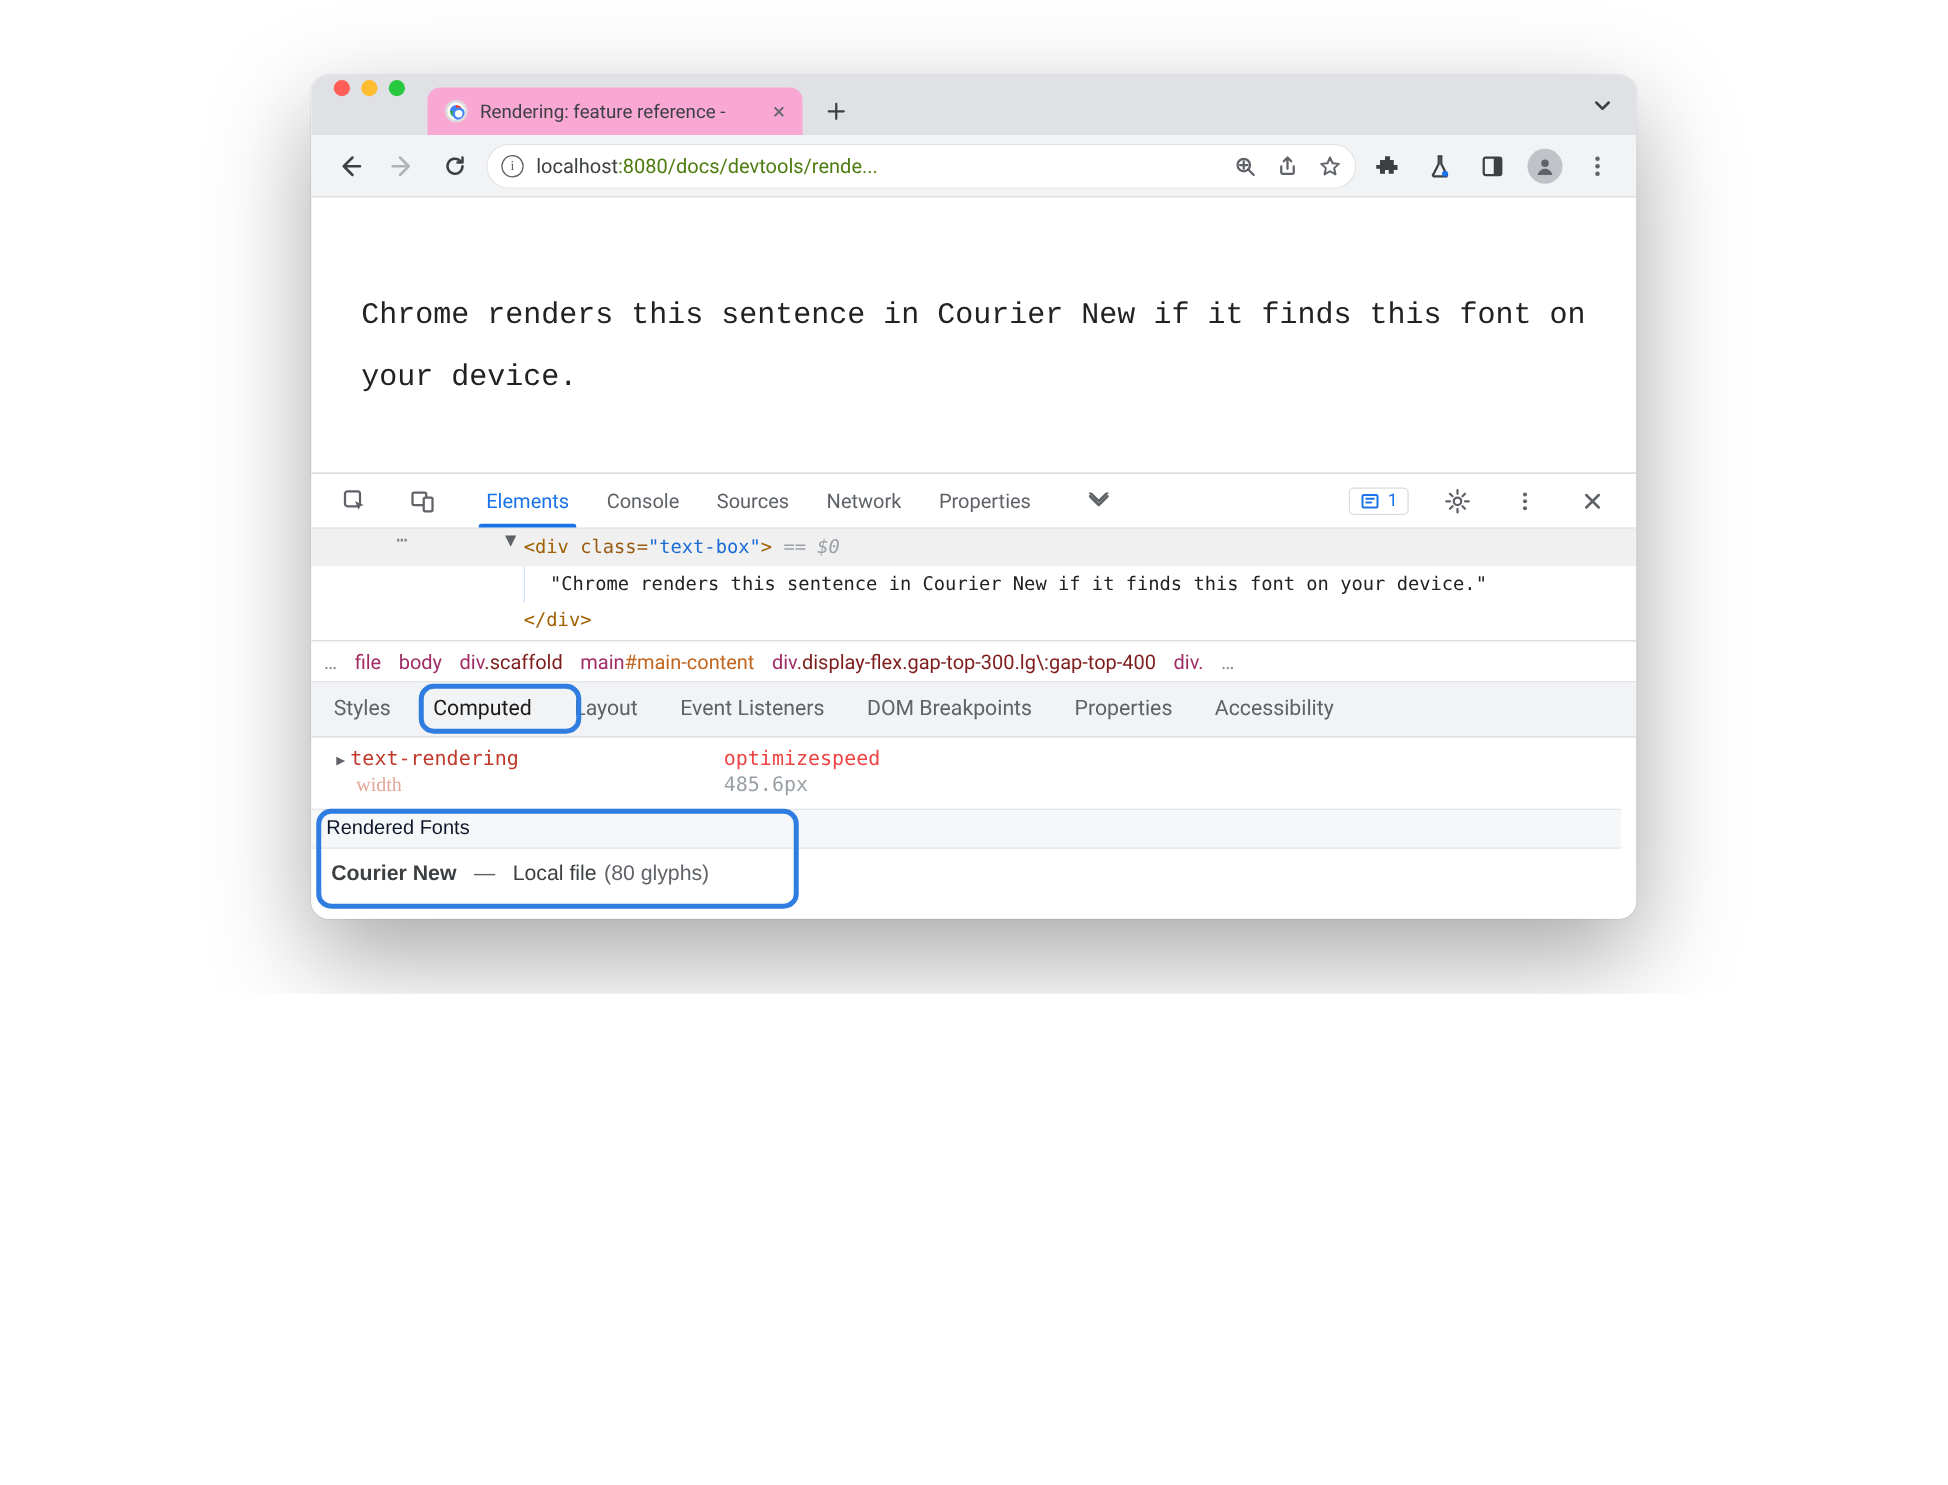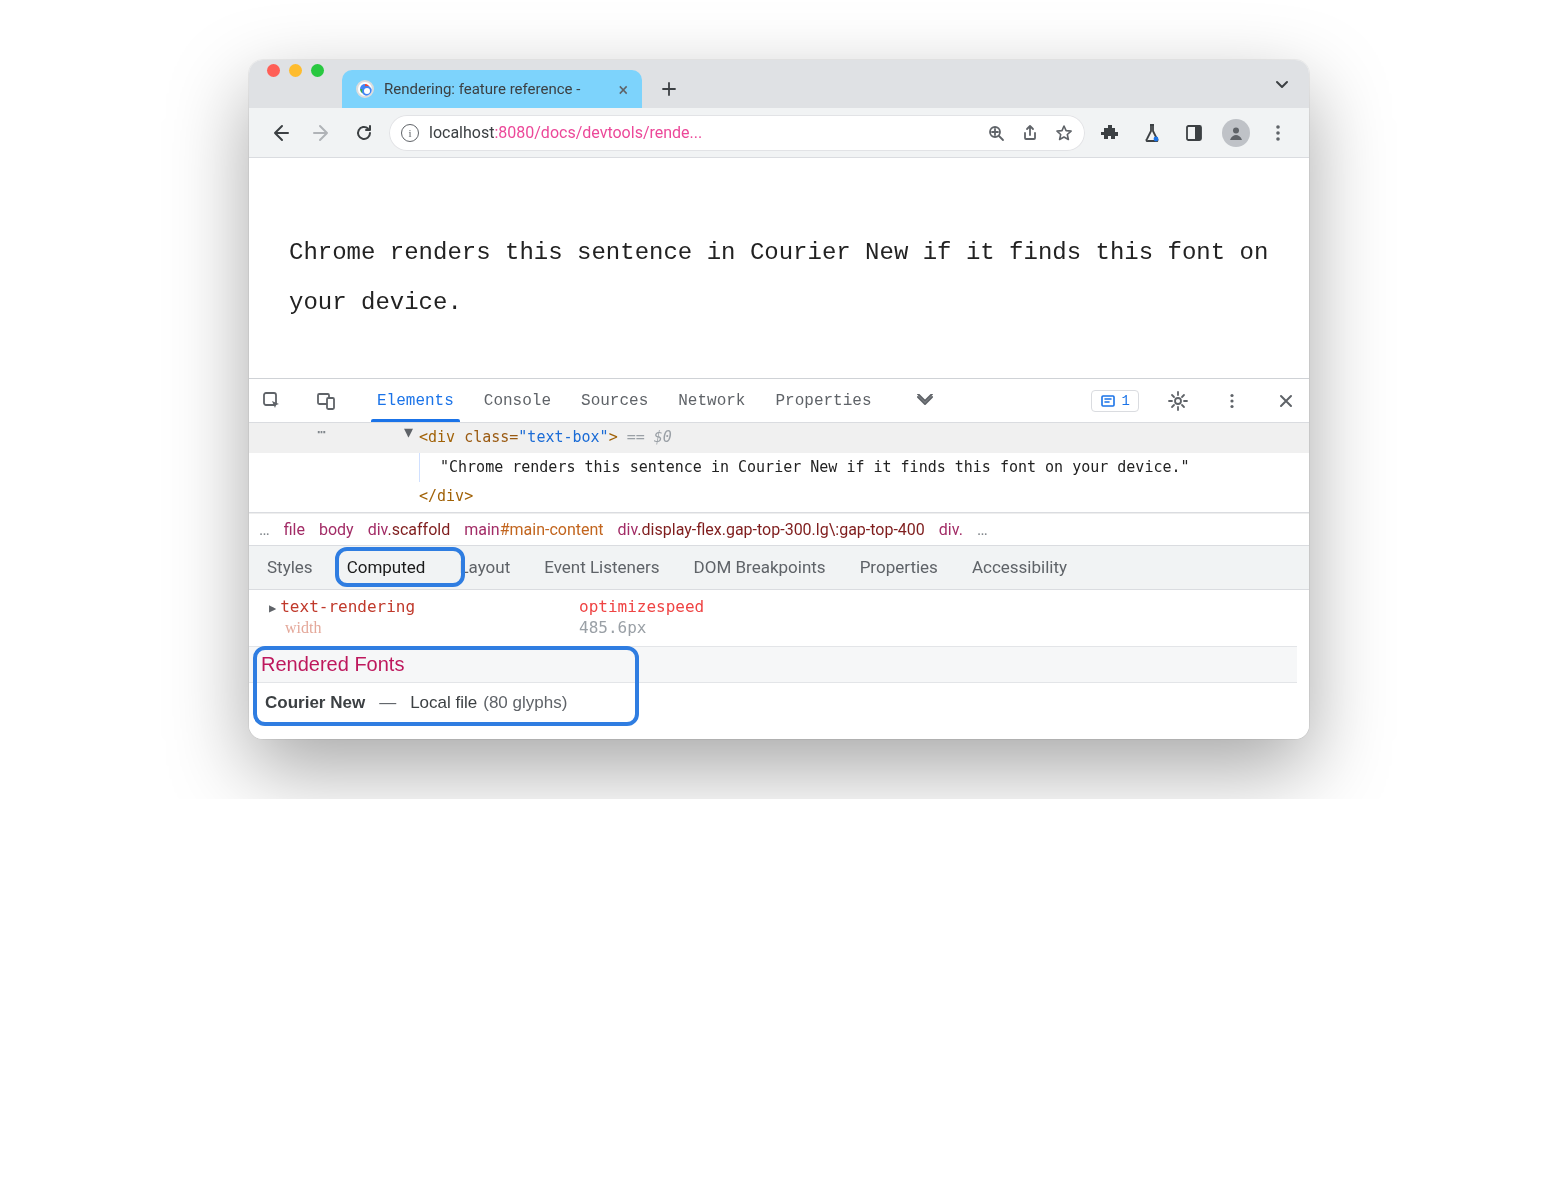--- a/index.html
+++ b/index.html
@@ -28,21 +28,21 @@
     padding: 0 10px;
     position: relative;
   }
   .traffic { display: flex; gap: 9px; align-items: center; height: 100%; padding-left: 8px; margin-right: 18px; margin-bottom: 14px;}
   .dot { width: 13px; height: 13px; border-radius: 50%; }
   .dot.red { background: #ff5f57; }
   .dot.yellow { background: #febc2e; }
   .dot.green { background: #28c840; }
   .tab {
     display: flex; align-items: center; gap: 10px;
-    background: #7dd3fc;
+    background: #f9a8d4;
     height: 38px; padding: 0 14px;
     border-radius: 10px 10px 0 0;
     font-size: 15px; color: #3c4043;
     min-width: 300px;
     position: relative;
     text-align: center;
   }
   .tab .favicon { width: 18px; height: 18px; border-radius: 50%; background: #fff; border: 2px solid #ddd; position: relative; overflow: hidden;}
   .tab .favicon::before { content:""; position:absolute; inset:2px; border-radius:50%; background: conic-gradient(#ea4335 0 90deg,#fbbc05 90deg 180deg,#34a853 180deg 270deg,#4285f4 270deg 360deg);}
   .tab .favicon::after { content:""; position:absolute; top:4px; left:4px; width:6px; height:6px; background:#fff; border-radius:50%; border:2px solid #4285f4;}
@@ -62,39 +62,38 @@
   .tbtn { width: 34px; height: 34px; display:flex; align-items:center; justify-content:center; color:#3c4043; border-radius:50%;}
   .tbtn.disabled { color: #b0b3b7;}
   .omnibox {
     flex: 1; height: 36px; background: #fff; border-radius: 18px;
     display: flex; align-items: center; padding: 0 12px; gap: 10px;
     color: #3c4043; font-size: 16px;
     box-shadow: inset 0 0 0 1px #e2e3e6;
   }
   .omnibox .info { width:18px; height:18px; border:1.5px solid #5f6368; border-radius:50%; display:flex; align-items:center; justify-content:center; font-size:11px; font-family: serif; color:#5f6368;}
   .omnibox .urltext { flex:1; white-space:nowrap; overflow:hidden; text-overflow:ellipsis;}
-  .omnibox .muted { color:#ec4899;}
+  .omnibox .muted { color:#4d7c0f;}
   .omnibox .right { display:flex; align-items:center; gap: 16px; color:#5f6368;}
   .avatar { width:28px; height:28px; border-radius:50%; background:#bfc2c7; display:flex; align-items:center; justify-content:center;}
   
   .page {
     padding: 70px 40px 40px 40px;
     min-height: 220px;
   }
   .page p {
     font-family: "Courier New", Courier, monospace;
     font-size: 24px; line-height: 2.1;
     color: #222;
   }
   
   .devtools { border-top: 1px solid #cfd2d6; font-size: 15px; color:#3c4043; background:#fff;}
   .dt-top {
-    display:flex; align-items:center; height: 44px; padding: 0 8px; gap: 24px;
+    display:flex; align-items:center; height: 44px; padding: 0 20px; gap: 24px;
     border-bottom: 1px solid #dadce0;
-    font-family: Liberation Mono, monospace;
   }
   .dt-ibtn { width:30px; height:30px; display:flex; align-items:center; justify-content:center; color:#5f6368;}
   .dt-tabs { display:flex; align-items:center; gap: 26px; margin-left: 10px;}
   .dt-tab { color:#5f6368; padding: 10px 2px; font-size:16px; position:relative;}
   .dt-tab.active { color:#1a73e8; }
   .dt-tab.active::after { content:""; position:absolute; left:-4px; right:-4px; bottom:-2px; height:3px; background:#1a73e8; border-radius:2px 2px 0 0;}
   .dt-top .spacer { flex:1;}
   .issues { display:flex; align-items:center; gap:6px; border:1px solid #dadce0; border-radius:4px; padding:2px 8px; color:#1a73e8; font-size:14px;}
   
   .elements { font-family: Menlo, Consolas, monospace; font-size: 15px; border-bottom:1px solid #dadce0;}
@@ -133,21 +132,21 @@
   .computed { padding: 6px 12px 0 0; font-family: Menlo, Consolas, monospace; font-size: 16px;}
   .cp-row { display:flex; padding: 1px 10px 1px 10px;}
   .cp-name { width: 320px; padding-left: 10px;}
   .cp-name .tri { display:inline-block; color:#5f6368; margin-right:4px; font-size:12px;}
   .c-red { color:#c0392b;}
   .c-faded { color:#e4a89a;font-family:Liberation Serif, serif;}
   .cp-val { color:#ef4444;}
   .cp-val.muted { color:#9aa0a6;}
   
   .fonts-wrap { position:relative; padding-bottom: 18px;}
-  .fonts-head { background:#f6f7f8; padding: 6px 12px; border-top:1px solid #e3e5e8; border-bottom:1px solid #e3e5e8; font-size:20px; color:#be185d; font-family: -apple-system, sans-serif;}
+  .fonts-head { background:#f6f7f8; padding: 6px 12px; border-top:1px solid #e3e5e8; border-bottom:1px solid #e3e5e8; font-size:16px; color:#0f172a; font-family: -apple-system, sans-serif;}
   .fonts-item { padding: 10px 12px 8px 16px; display:flex; gap:14px; font-size:17px; font-family: -apple-system, sans-serif;}
   .fonts-item .fname { font-weight:700;}
   .fonts-item .dash { color:#5f6368;}
   .fonts-item .ftype { color:#3c4043;}
   .fonts-item .glyphs { color:#5f6368;}
   .hl-fonts { left: 4px; top: 0px; width: 386px; height: 80px;}
   svg { display:block;}
 </style>
 </head>
 <body>

